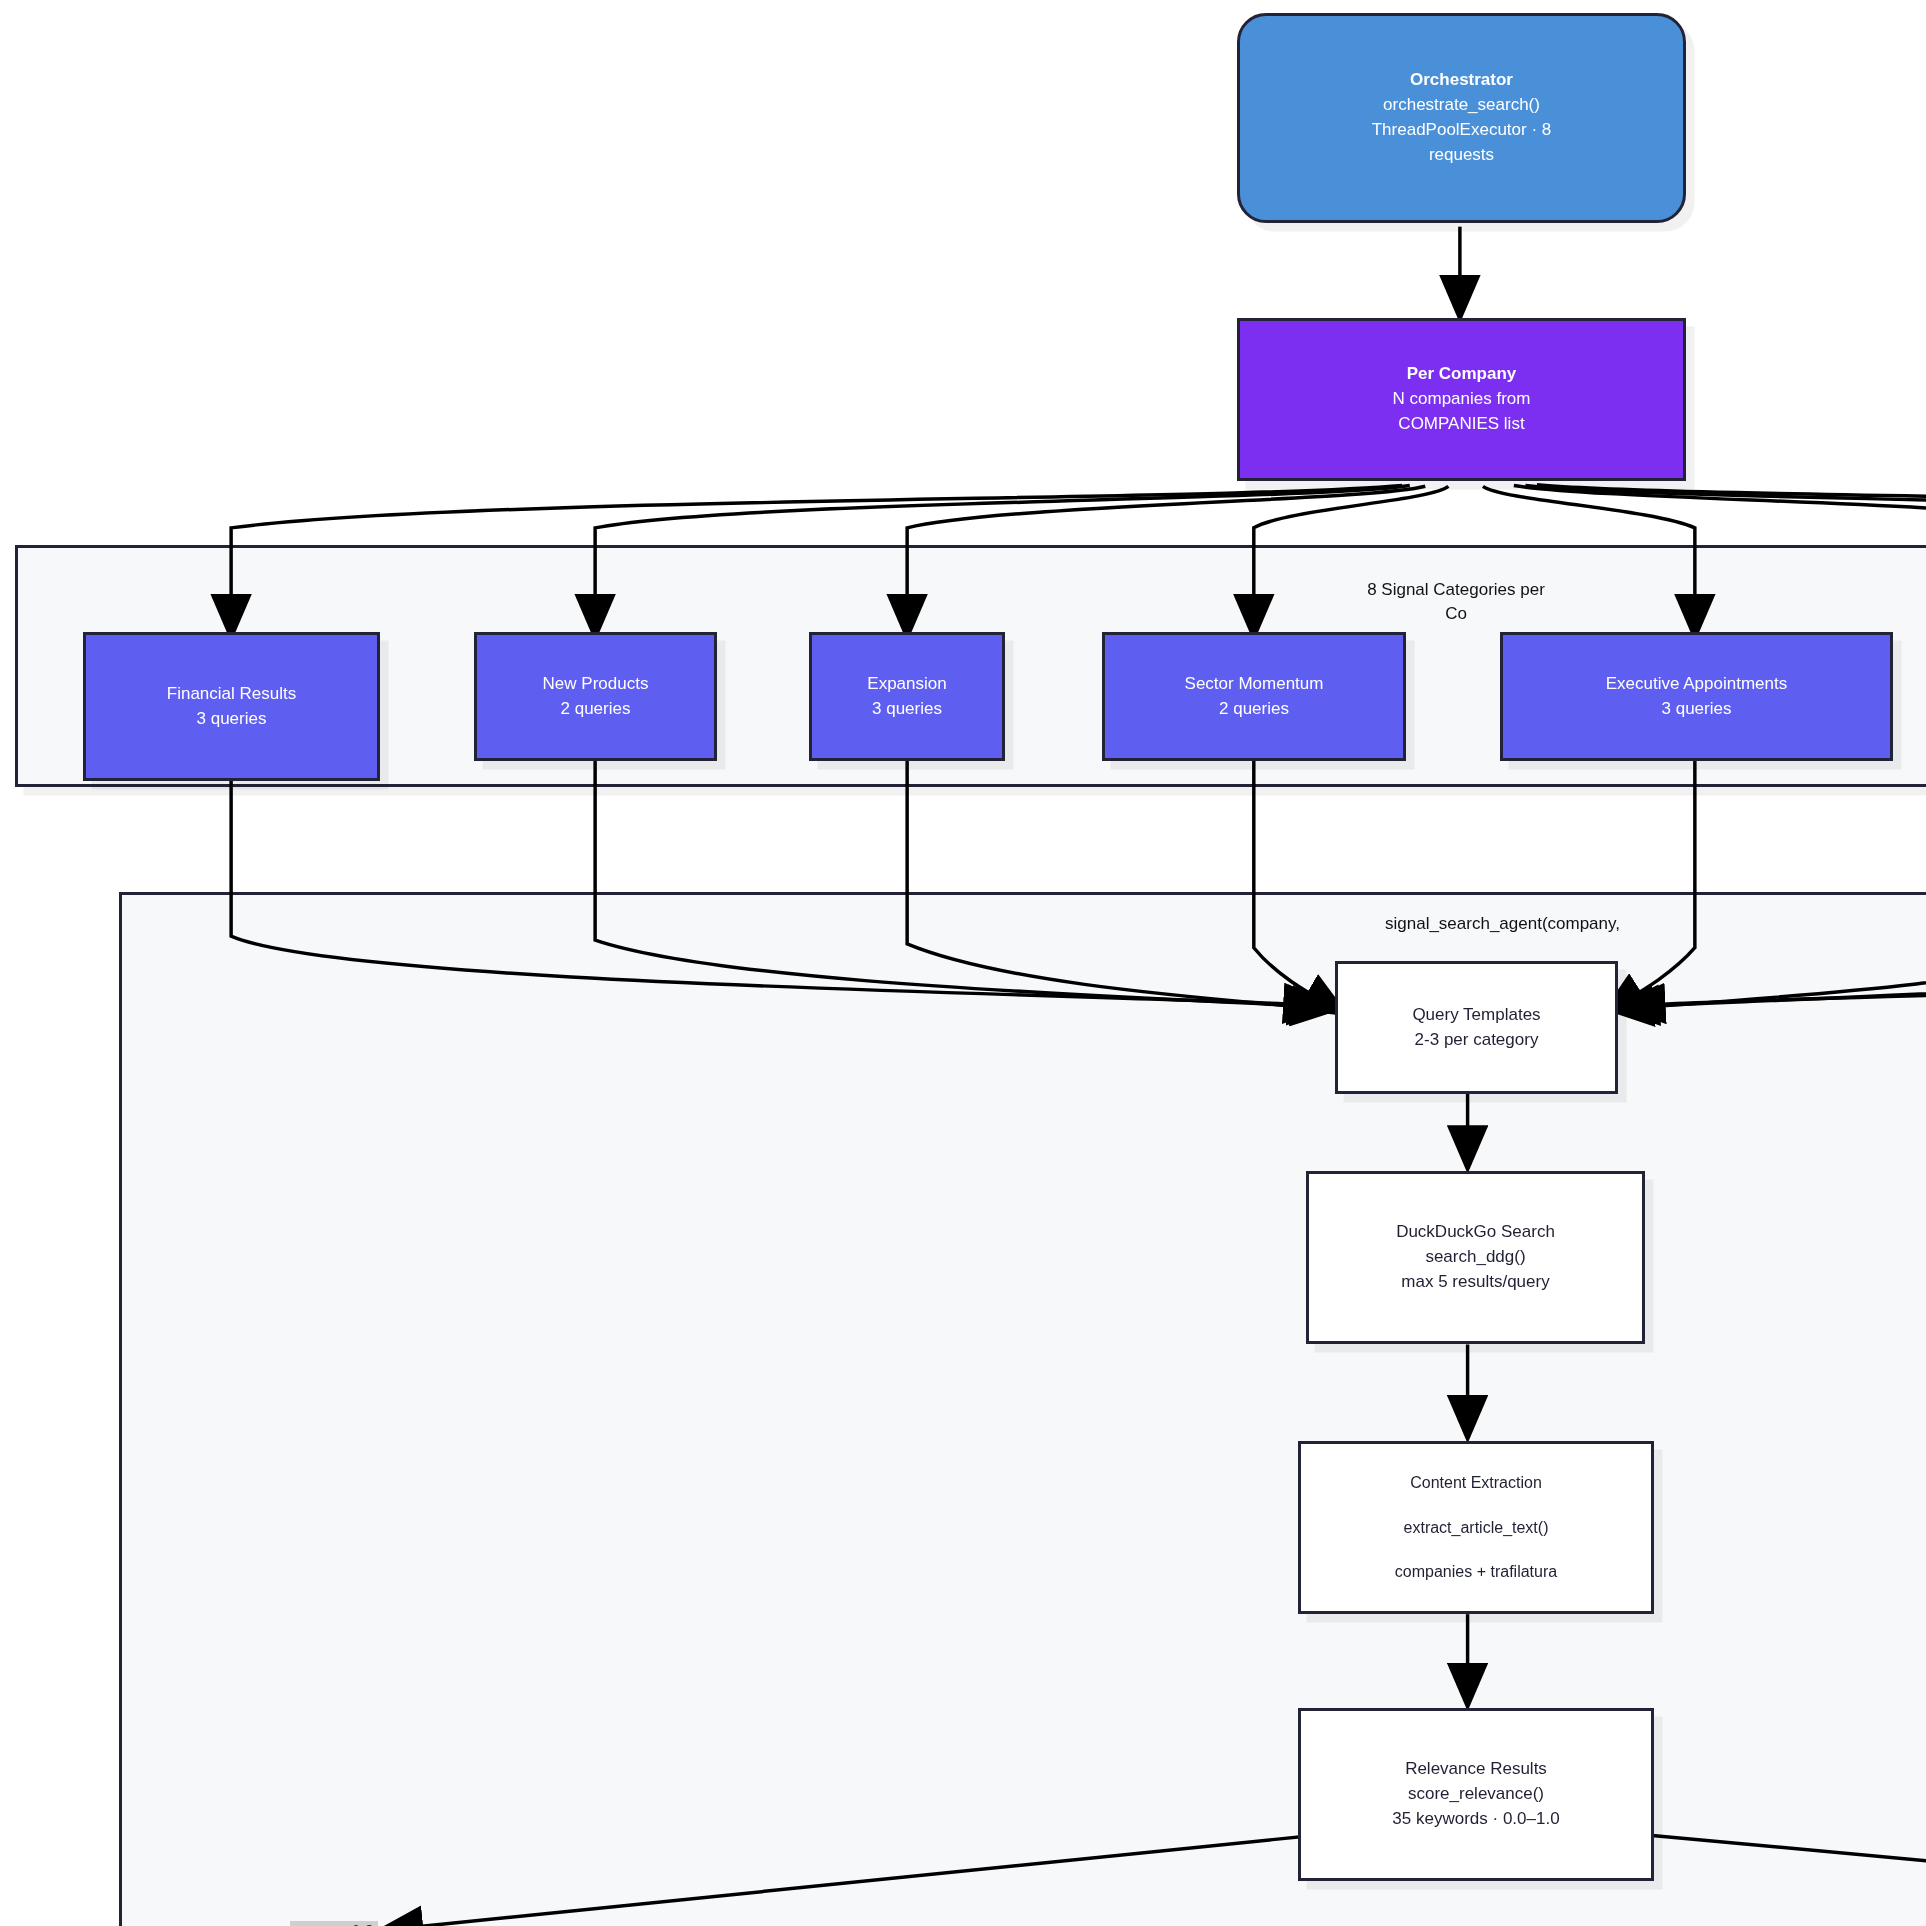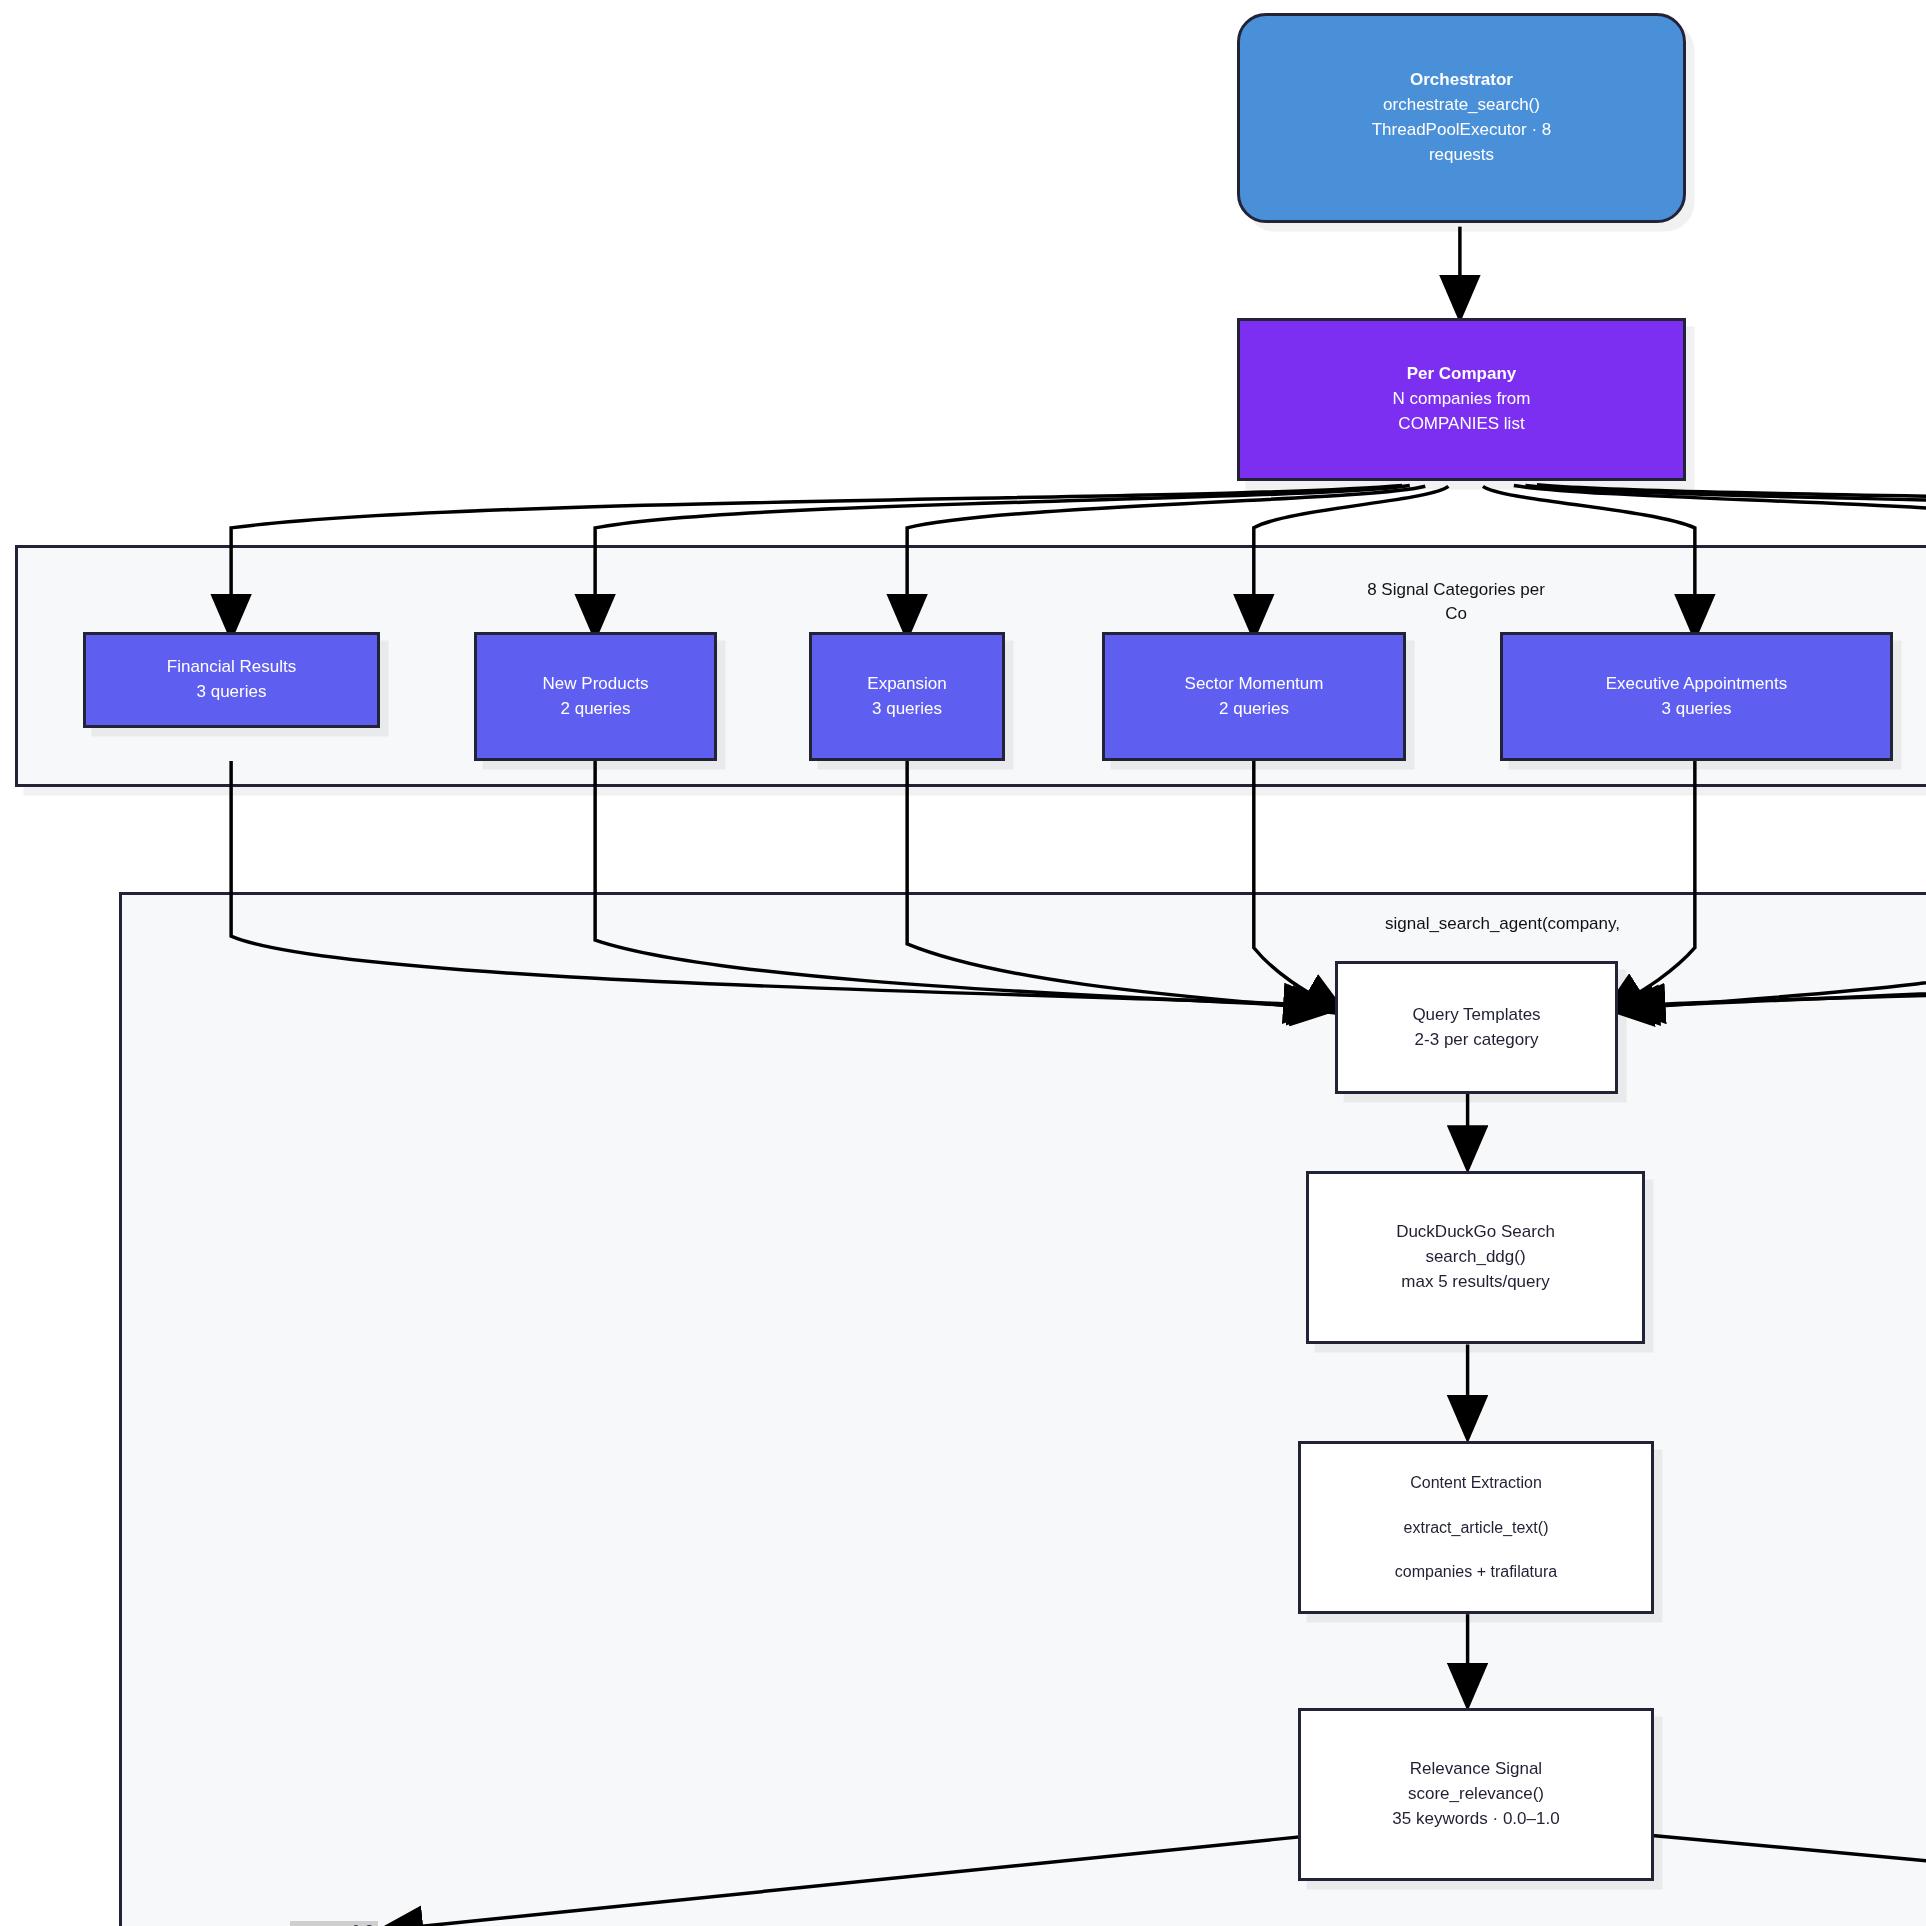--- a/index.html
+++ b/index.html
@@ -93,21 +93,21 @@
     <span class="ln">ThreadPoolExecutor · 8</span>
     <span class="ln">requests</span>
   </div>
 
   <div class="node f-comp" style="left:1237px;top:318px;width:449px;height:163px;font-size:17px;">
     <span class="ln b">Per Company</span>
     <span class="ln">N companies from</span>
     <span class="ln">COMPANIES list</span>
   </div>
 
-  <div class="node f-sig" style="left:83px;top:632px;width:297px;height:96px;font-size:17px;">
+  <div class="node f-sig" style="left:83px;top:632px;width:297px;height:149px;font-size:17px;">
     <span class="ln">Financial Results</span>
     <span class="ln">3 queries</span>
   </div>
 
   <div class="node f-sig" style="left:474px;top:632px;width:243px;height:129px;font-size:17px;">
     <span class="ln">New Products</span>
     <span class="ln">2 queries</span>
   </div>
 
   <div class="node f-sig" style="left:809px;top:632px;width:196px;height:129px;font-size:17px;">
@@ -136,21 +136,21 @@
     <span class="ln">max 5 results/query</span>
   </div>
 
   <div class="node f-step" style="left:1298px;top:1441px;width:356px;height:173px;font-size:16px;gap:21px;">
     <span class="ln">Content Extraction</span>
     <span class="ln">extract_article_text()</span>
     <span class="ln">companies + trafilatura</span>
   </div>
 
   <div class="node f-step" style="left:1298px;top:1708px;width:356px;height:173px;font-size:17px;">
-    <span class="ln">Relevance Signal</span>
+    <span class="ln">Relevance Results</span>
     <span class="ln">score_relevance()</span>
     <span class="ln">35 keywords · 0.0–1.0</span>
   </div>
 
   <div class="elabel" style="left:290px;top:1921px;font-size:16px;">
     <span>score ≥ 0.2</span>
   </div>
 
 </div>
 

